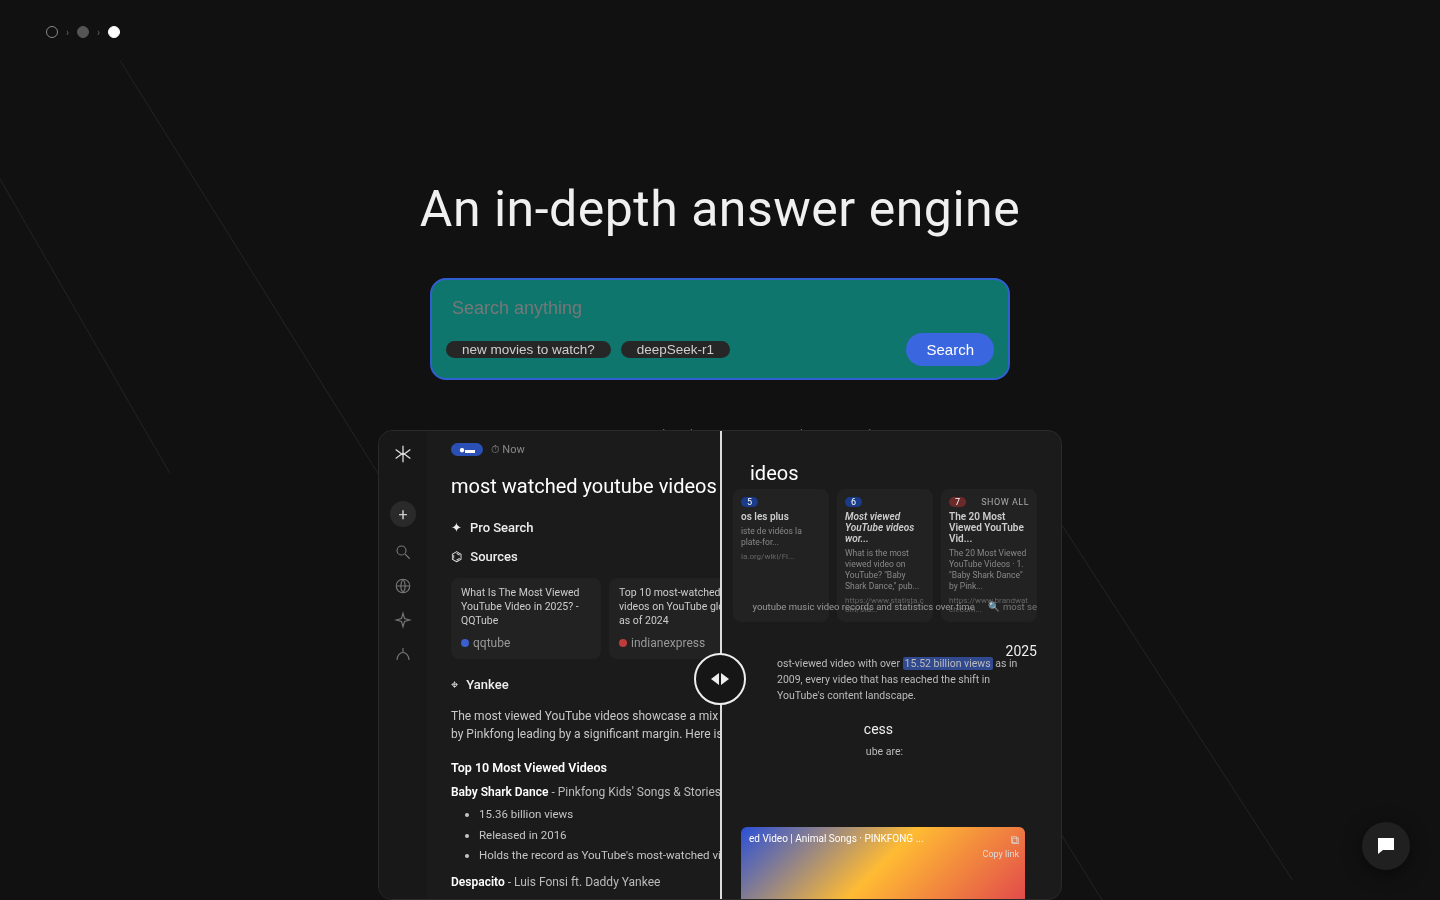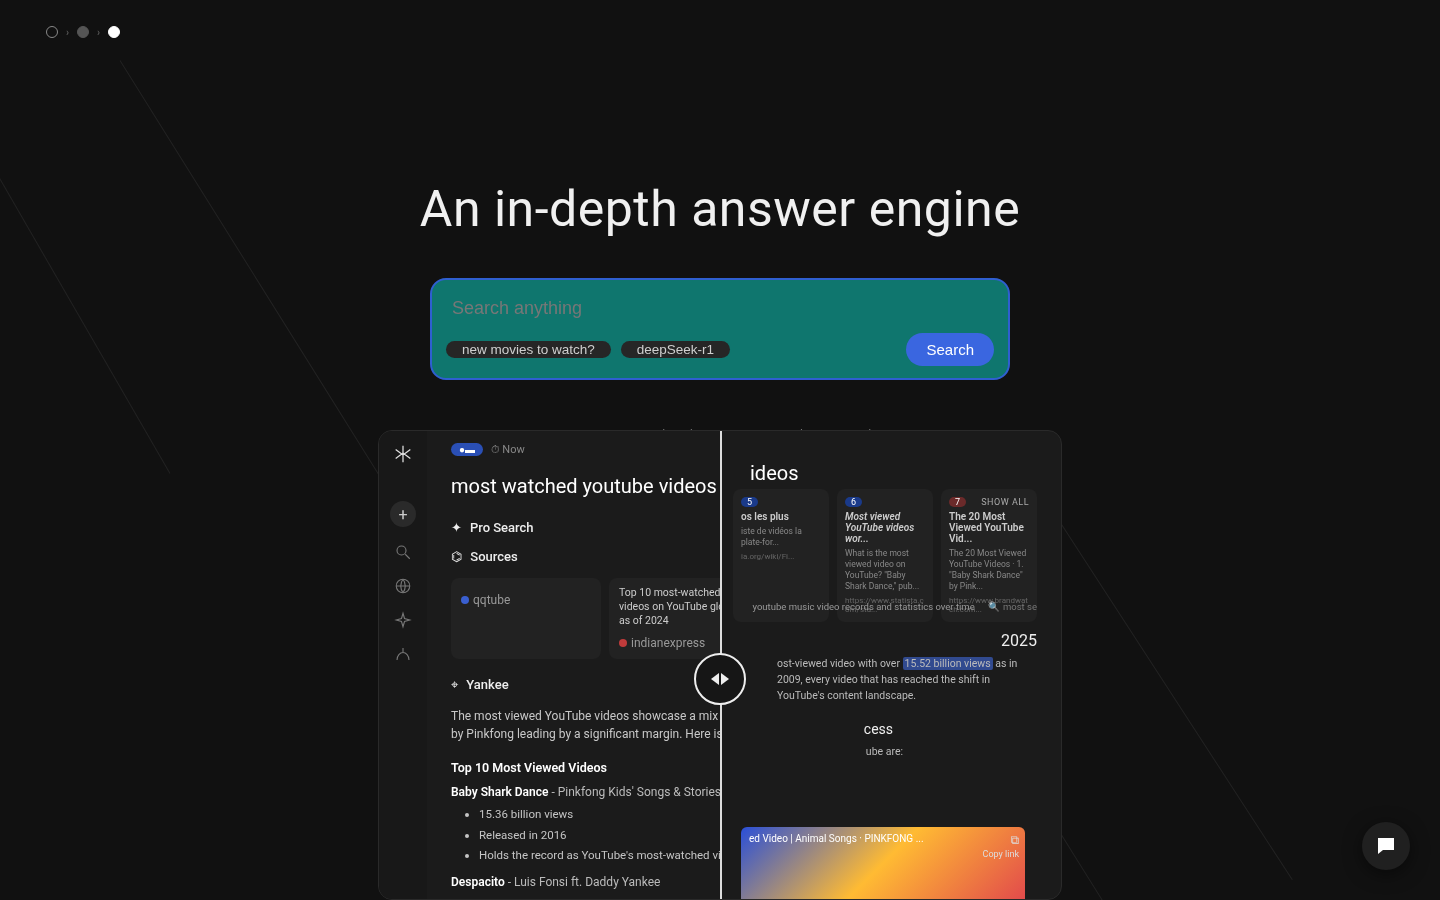--- a/index.html
+++ b/index.html
@@ -138,21 +138,21 @@
   .right-card .url{font-size:8px;color:#666;margin-top:4px;word-break:break-all;}
 
   .answer-body { font-size:12px; line-height:1.55; color:#c8c8c8; margin-top:4px;}
   .sub-h { font-weight:600; color:#fff; margin-top:14px; margin-bottom:6px; font-size:12.5px;}
   .vid-title { font-weight:600; color:#fff; font-size:12px;}
   .vid-sub { color:#bbb; font-size:12px; }
   ul.bul { list-style: disc; padding-left: 28px; margin:4px 0 8px 0;}
   ul.bul li { margin:3px 0; font-size:11.5px; color:#c5c5c5;}
 
   .right-small-line { position:absolute; right:24px; top:170px; font-size:9.5px; color:#999; display:flex; gap:14px; align-items:center;}
-  .right-year { position:absolute; right:24px; top:200px; font-size:16px; color:#eee;}
+  .right-year { position:absolute; right:24px; top:212px; font-size:14px; color:#eee;}
   .right-para { position:absolute; right:24px; top:225px; width:260px; font-size:10.5px; color:#bbb; line-height:1.5;}
   .right-para .hl { background:#314a8f; padding:0 2px; border-radius:2px;}
   .right-sec2 { position:absolute; right:168px; top:290px; font-size:14px; color:#eee;}
   .right-sec2-sub { position:absolute; right:158px; top:314px; font-size:10.5px; color:#bbb;}
 
   .vid-thumb {
     position:absolute; right:36px; bottom:0; width:284px; height:72px;
     background: linear-gradient(135deg,#2a4fd8 0%, #ffbb33 50%, #e24b4b 100%);
     border-radius:6px 6px 0 0; overflow:hidden;
     display:flex; align-items:flex-start; justify-content:flex-end; padding:6px;
@@ -323,20 +323,21 @@
         <span style="font-weight:500;">Pro Search</span>
       </div>
 
       <div class="section-row">
         <span>⌬</span>
         <span style="font-weight:500;">Sources</span>
       </div>
 
       <div class="source-cards">
         <div class="src-card">
+          <div>What Is The Most Viewed YouTube Video in 2025? - QQTube</div>
           <div class="dom">
               <span class="dot-ico" style="background:#3a5fd0"></span>
               <span>qqtube</span>
             </div>
         </div>
         <div class="src-card">
           <div>Top 10 most-watched videos on YouTube globally as of 2024</div>
           <div class="dom">
               <span class="dot-ico" style="background:#c03b3b"></span>
               <span>indianexpress</span>

